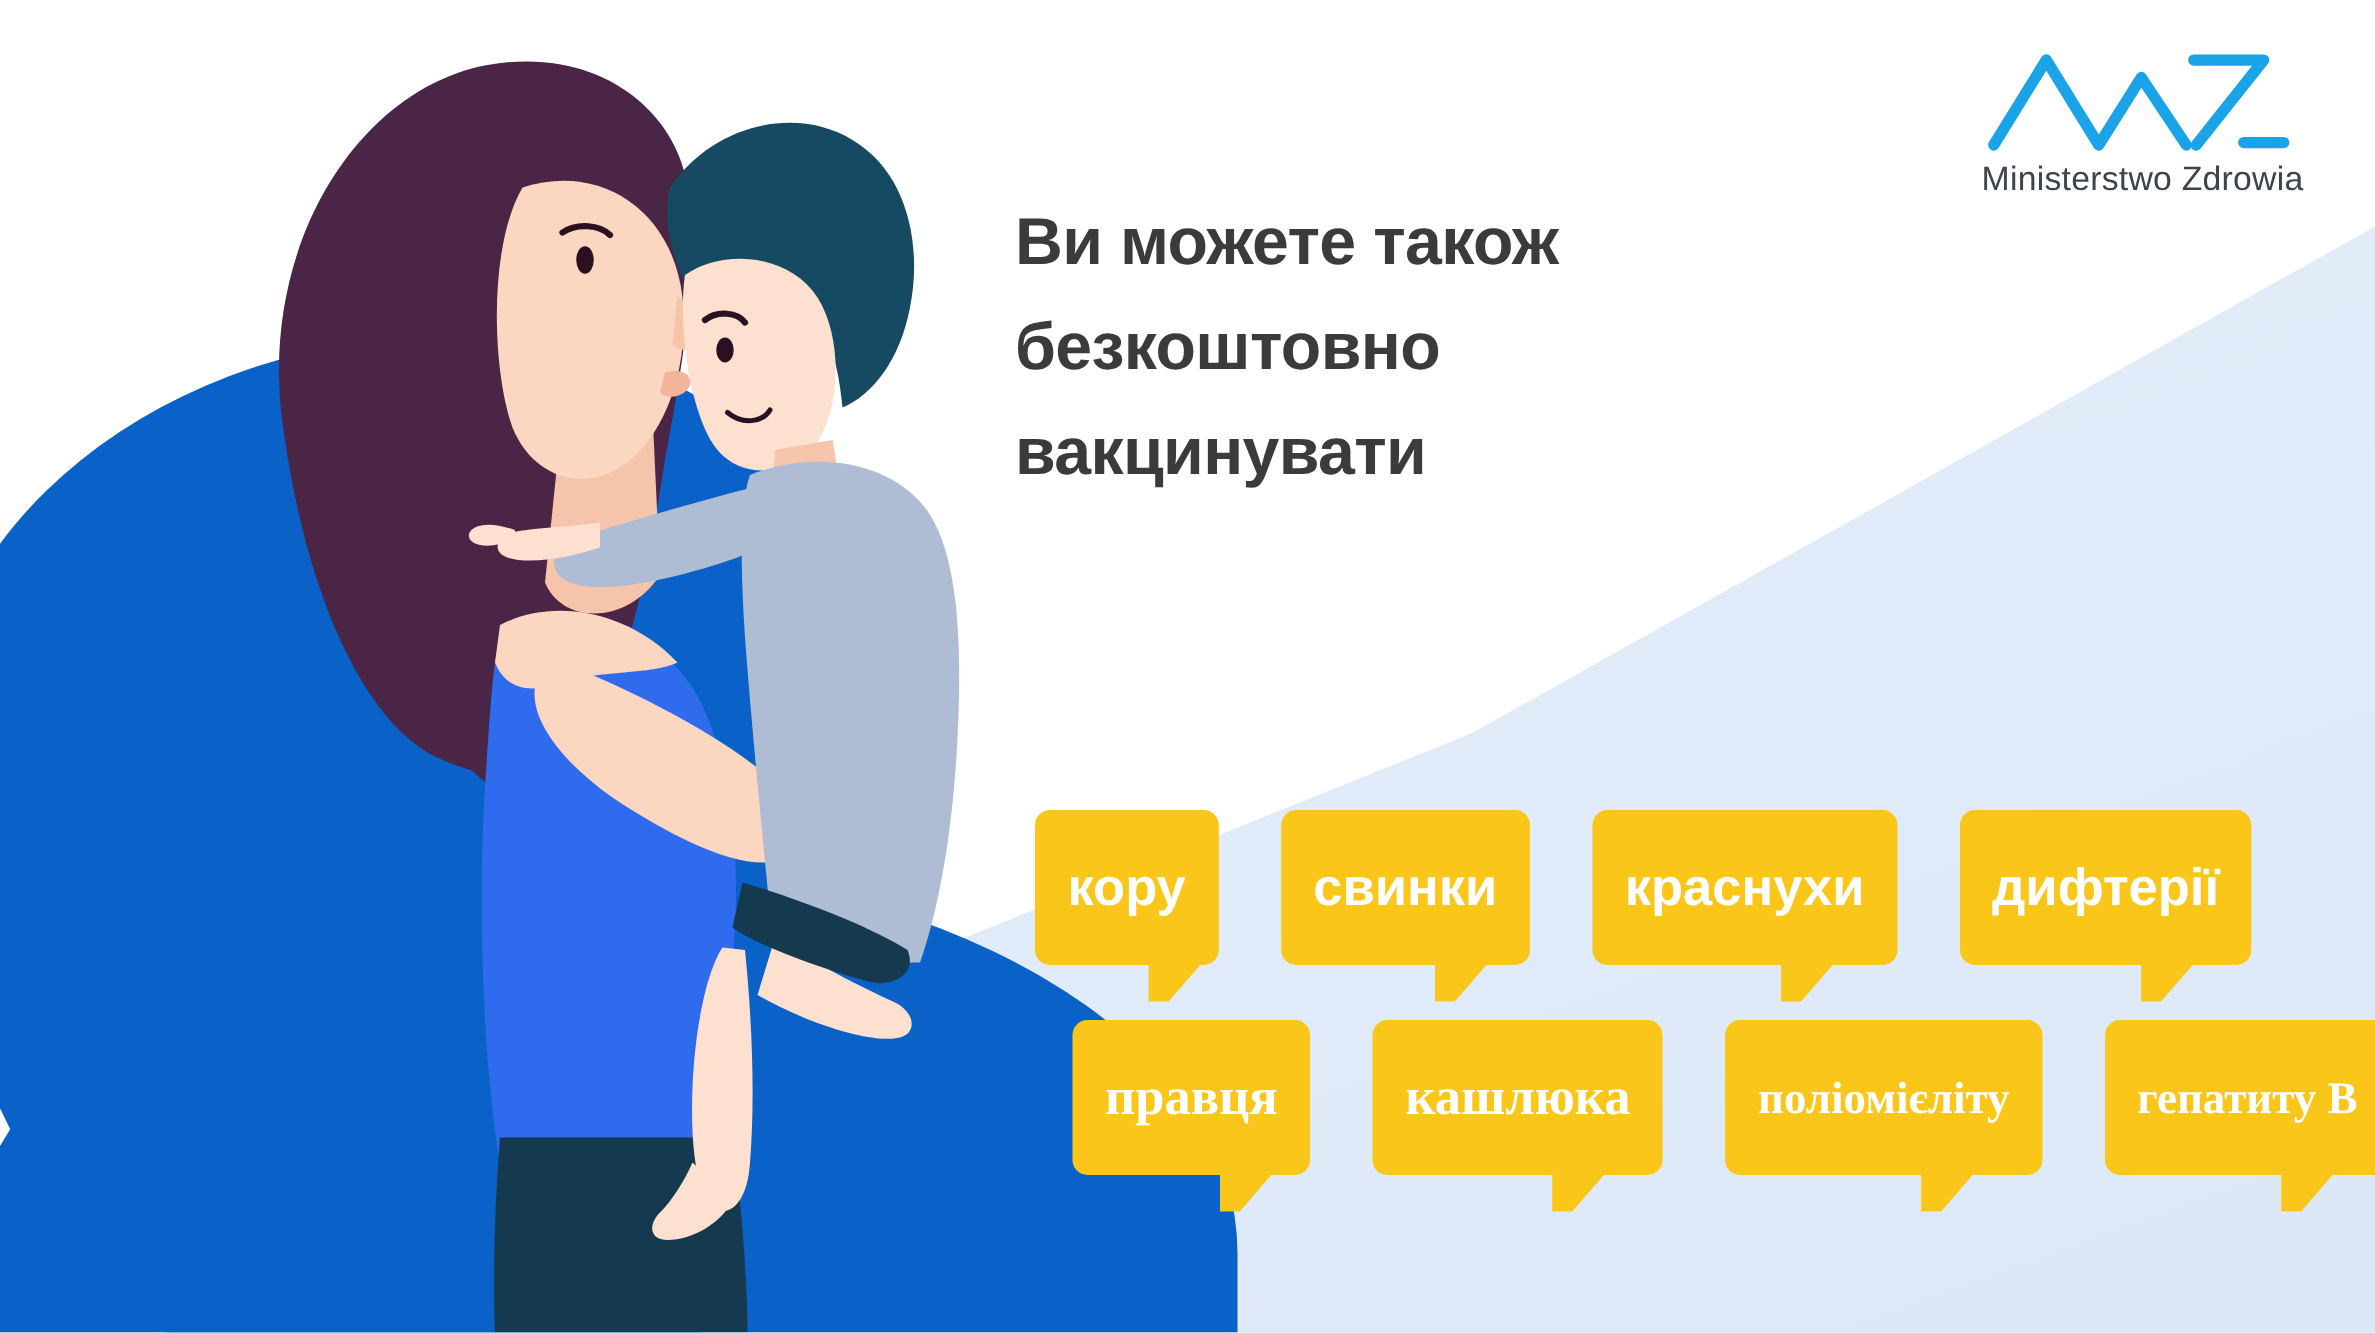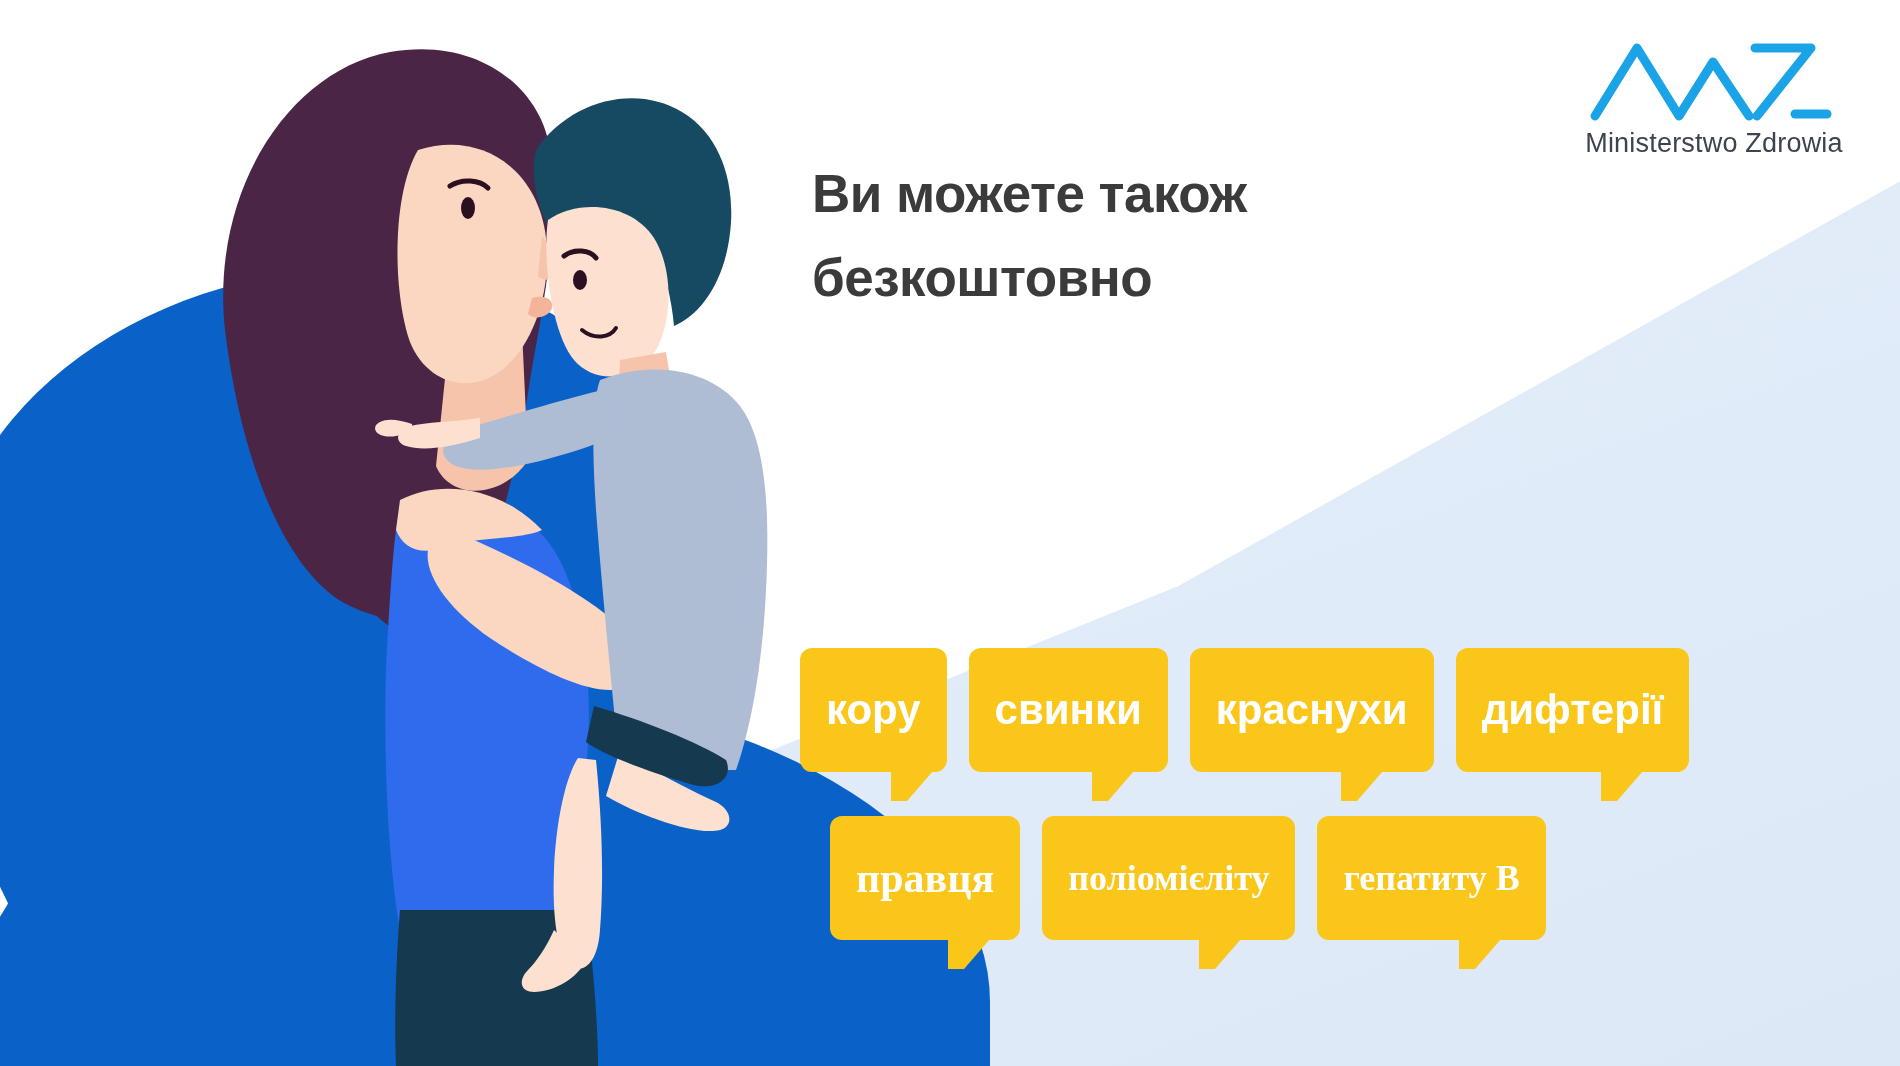--- a/index.html
+++ b/index.html
@@ -117,20 +117,21 @@
     position: relative;
     background: #fac619;
     border-radius: 12px;
     height: 124px;
     display: flex;
     align-items: center;
     justify-content: center;
     padding: 0 26px;
     margin-right: 22px;
     box-sizing: border-box;
+    margin-left: 28px;
   }
   .bubble::after {
     content: "";
     position: absolute;
     left: 62%;
     bottom: -29px;
     width: 0;
     height: 0;
     border-left: 16px solid #fac619;
     border-right: 26px solid transparent;
@@ -229,20 +230,21 @@
       <path d="M6 82 L48 14 L90 82 L124 28 L160 82" fill="none" stroke="#1ba3e8" stroke-width="9" stroke-linecap="round" stroke-linejoin="round"></path>
       <path d="M166 14 L222 14 L168 82" fill="none" stroke="#1ba3e8" stroke-width="9" stroke-linecap="round" stroke-linejoin="round"></path>
       <path d="M206 80 L238 80" fill="none" stroke="#1ba3e8" stroke-width="9" stroke-linecap="round"></path>
     </svg>
     <div class="logo-text">Ministerstwo Zdrowia</div>
   </div>
 
   <div class="headline">
     <div class="line">Ви можете також</div>
     <div class="line">безкоштовно</div>
+    <div class="line">вакцинувати</div>
   </div>
 
   <div class="bubbles">
     <div class="bubble-row row1">
       <div class="bubble">
         <span class="bubble-label">кору</span>
       </div>
       <div class="bubble">
         <span class="bubble-label">свинки</span>
       </div>
@@ -250,20 +252,23 @@
         <span class="bubble-label">краснухи</span>
       </div>
       <div class="bubble">
         <span class="bubble-label">дифтерії</span>
       </div>
     </div>
     <div class="bubble-row row2">
       <div class="bubble">
         <span class="bubble-label">правця</span>
       </div>
+      <div class="bubble">
+        <span class="bubble-label">кашлюка</span>
+      </div>
       <div class="bubble small">
         <span class="bubble-label">поліомієліту</span>
       </div>
       <div class="bubble small">
         <span class="bubble-label">гепатиту В</span>
       </div>
     </div>
   </div>
 
 </div>

